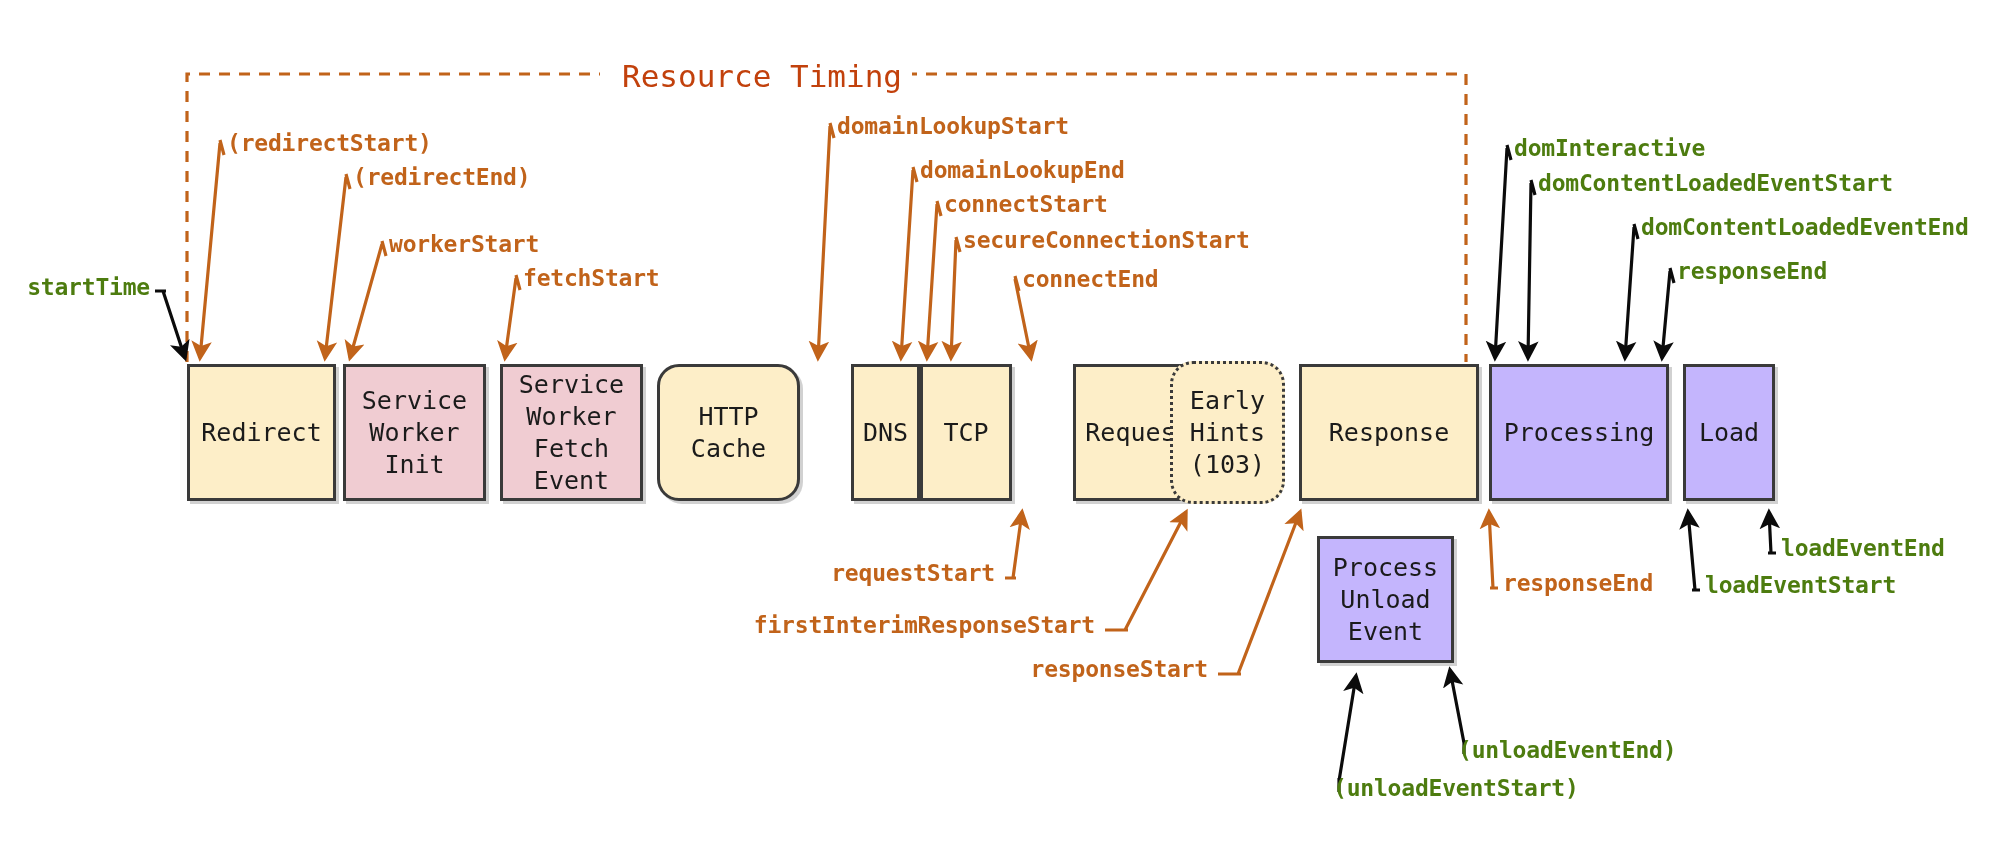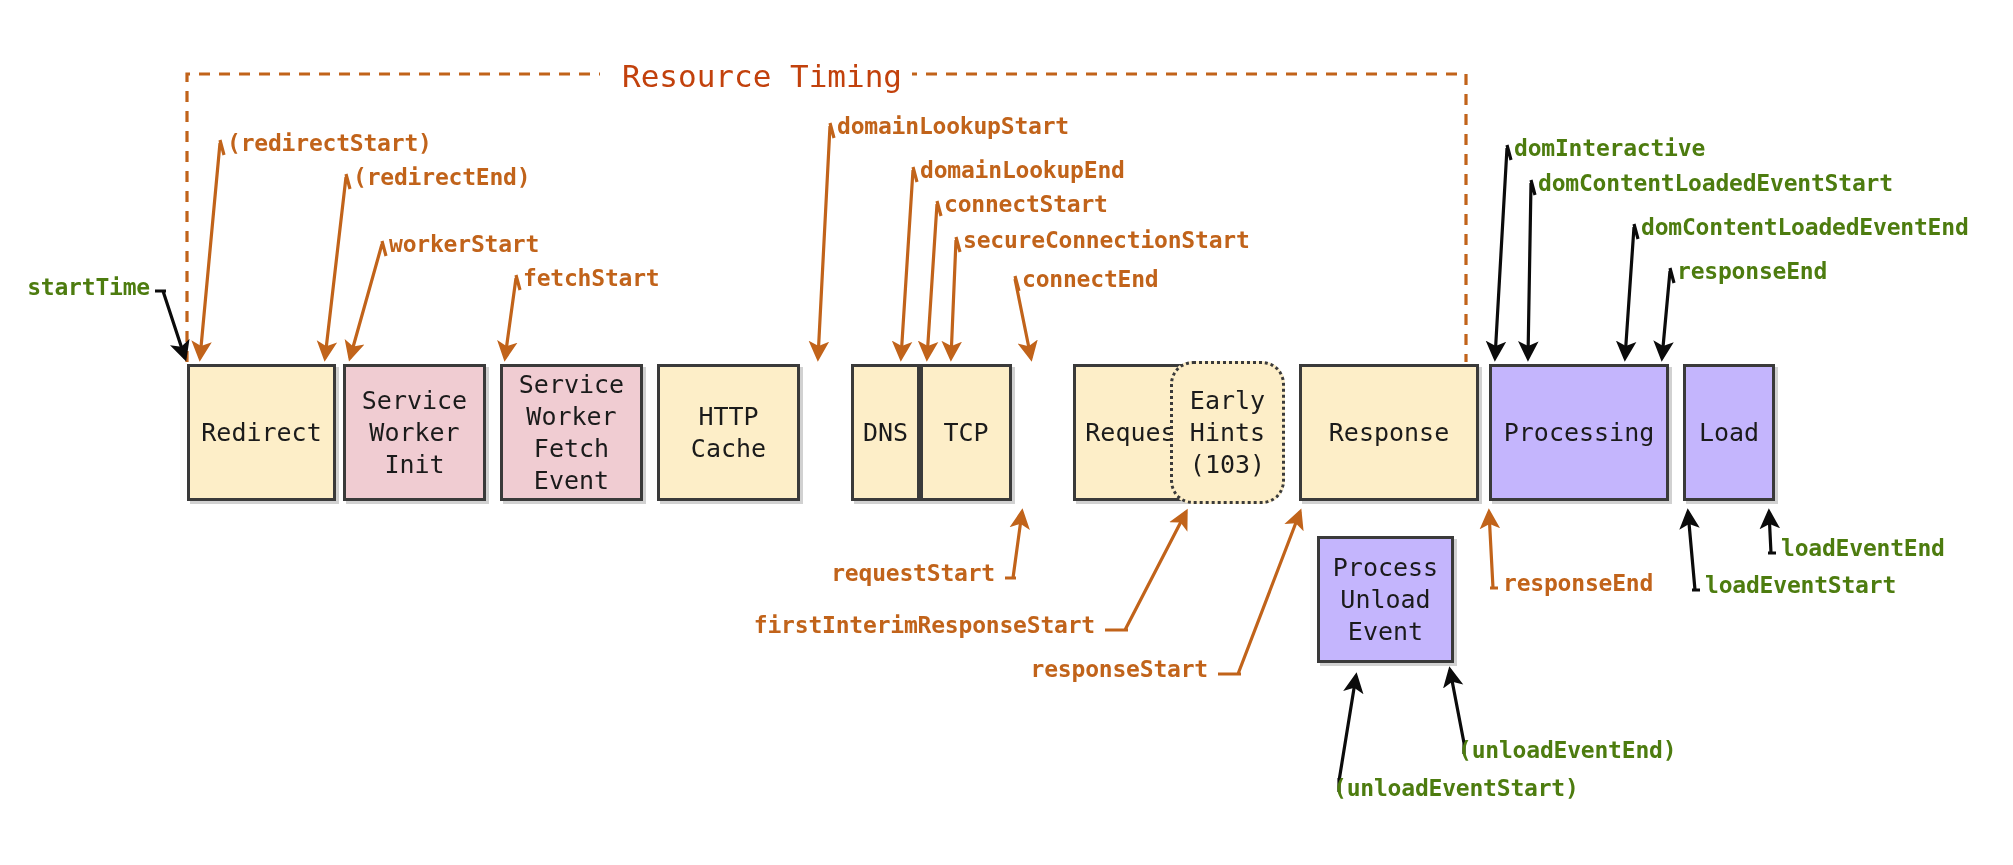--- a/index.html
+++ b/index.html
@@ -147,21 +147,21 @@
 
   <div id="boxes">
       <div class="phase-box fill-cream" style="left: 187px; top: 364px; width: 149px; height: 137px;">Redirect</div>
       <div class="phase-box fill-pink" style="left: 343px; top: 364px; width: 143px; height: 137px;">Service
 Worker
 Init</div>
       <div class="phase-box fill-pink" style="left: 500px; top: 364px; width: 143px; height: 137px;">Service
 Worker
 Fetch
 Event</div>
-      <div class="phase-box fill-cream" style="left: 657px; top: 364px; width: 143px; height: 137px;">HTTP
+      <div class="phase-box fill-cream" style="left: 657px; top: 364px; width: 143px; height: 137px; border-radius: 22px;">HTTP
 Cache</div>
       <div class="phase-box fill-cream" style="left: 851px; top: 364px; width: 69px; height: 137px;">DNS</div>
       <div class="phase-box fill-cream" style="left: 920px; top: 364px; width: 92px; height: 137px;">TCP</div>
       <div class="phase-box fill-cream" style="left: 1026px; top: 364px; width: 130px; height: 137px; margin-left: 47px;">Request</div>
       <div class="phase-box fill-cream dotted" style="left: 1170px; top: 361px; width: 115px; height: 143px; border-radius: 23px;">Early
 Hints
 (103)</div>
       <div class="phase-box fill-cream" style="left: 1299px; top: 364px; width: 180px; height: 137px;">Response</div>
       <div class="phase-box fill-blue" style="left: 1489px; top: 364px; width: 180px; height: 137px;">Processing</div>
       <div class="phase-box fill-blue" style="left: 1683px; top: 364px; width: 92px; height: 137px;">Load</div>

